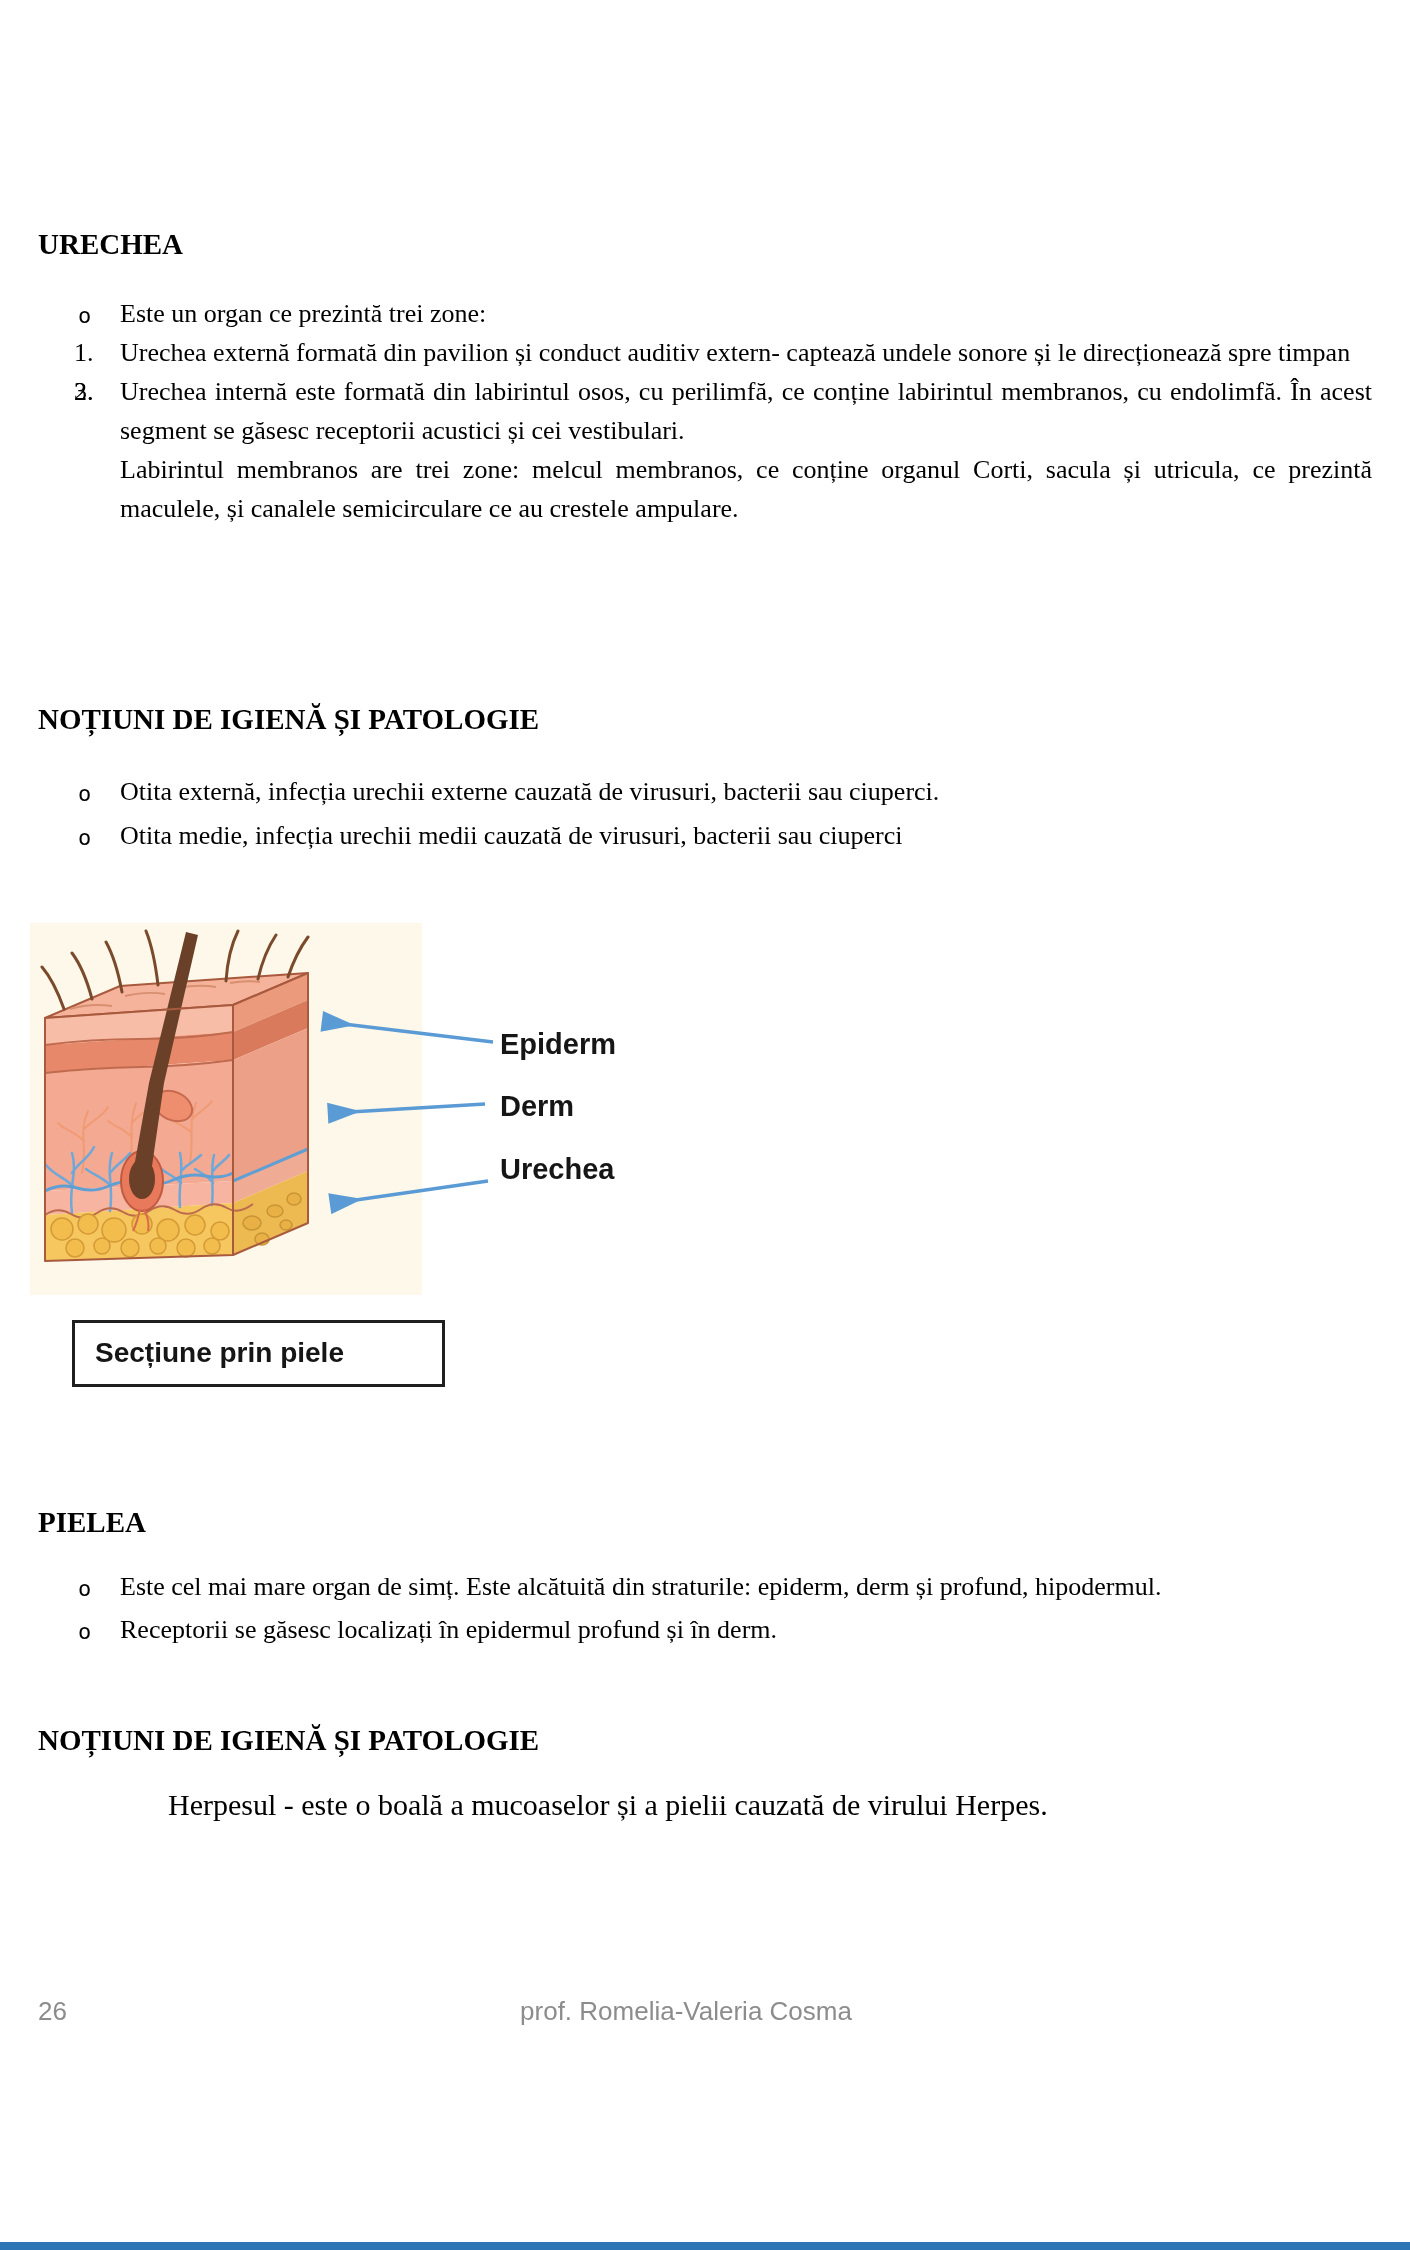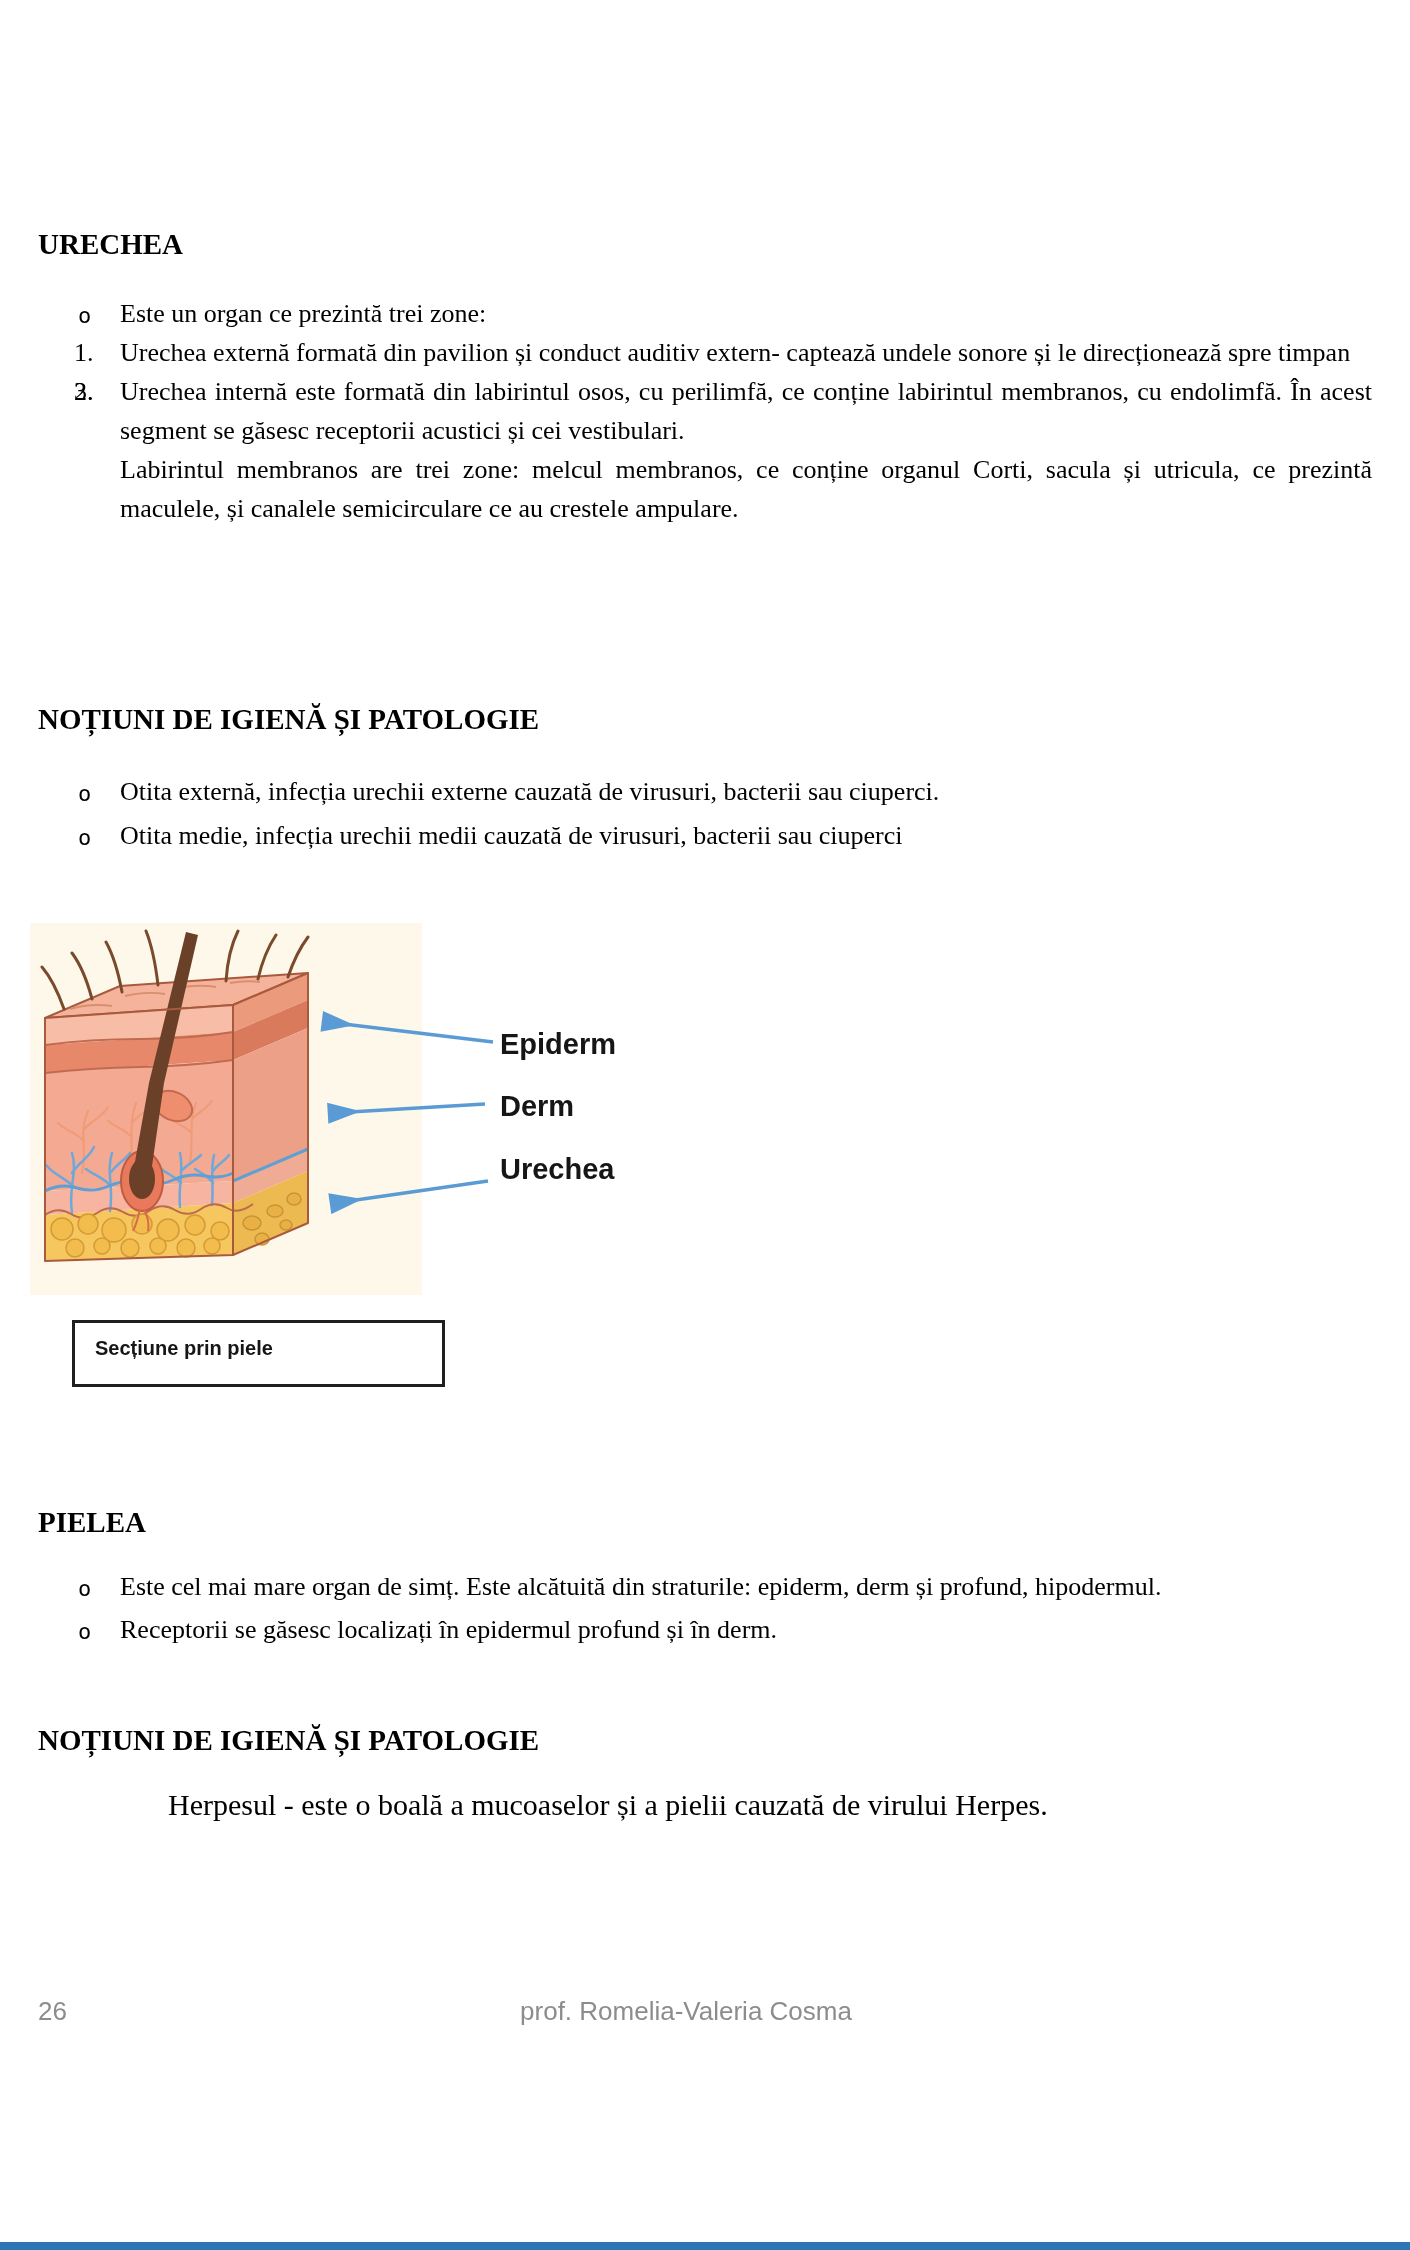--- a/index.html
+++ b/index.html
@@ -13,21 +13,21 @@
   .continuation{text-align:justify;}
   .bullet-row{position:absolute;left:120px;width:1260px;font-size:26px;line-height:39px;}
   .bullet-row .marker{position:absolute;left:-42px;top:2px;font-family:"DejaVu Sans Mono",monospace;font-size:22px;}
   .figure-image{position:absolute;left:30px;top:923px;width:392px;height:372px;background:#fdf8e9;}
   .fig-label{position:absolute;left:500px;font-family:"Liberation Sans",sans-serif;font-weight:600;
              font-size:29px;line-height:33px;color:#161616;white-space:nowrap;}
   .arrows-overlay{position:absolute;left:300px;top:1000px;width:215px;height:215px;}
   .caption-box{position:absolute;left:72px;top:1320px;width:373px;height:67px;border:3px solid #1f1f1f;
                box-sizing:border-box;background:#fff;}
   .caption-box span{display:block;margin:14px 0 0 20px;font-family:"Liberation Sans",sans-serif;
-                    font-weight:600;font-size:20px;color:#161616;white-space:nowrap;}
+                    font-weight:600;font-size:28px;color:#161616;white-space:nowrap;}
   .herpes{position:absolute;left:168px;top:1785px;font-size:30px;line-height:39px;}
   .footer{position:absolute;top:1996px;font-family:"Liberation Sans",sans-serif;font-size:26px;color:#8c8c8c;}
   .footer-left{left:38px;}
   .footer-center{left:38px;width:1120px;text-align:center;}
   .footer-right{left:0;width:1372px;text-align:center;}
   .bottom-bar{position:absolute;left:0;bottom:0;width:1410px;height:8px;background:#2e75b6;}
 </style>
 </head>
 <body>
 

